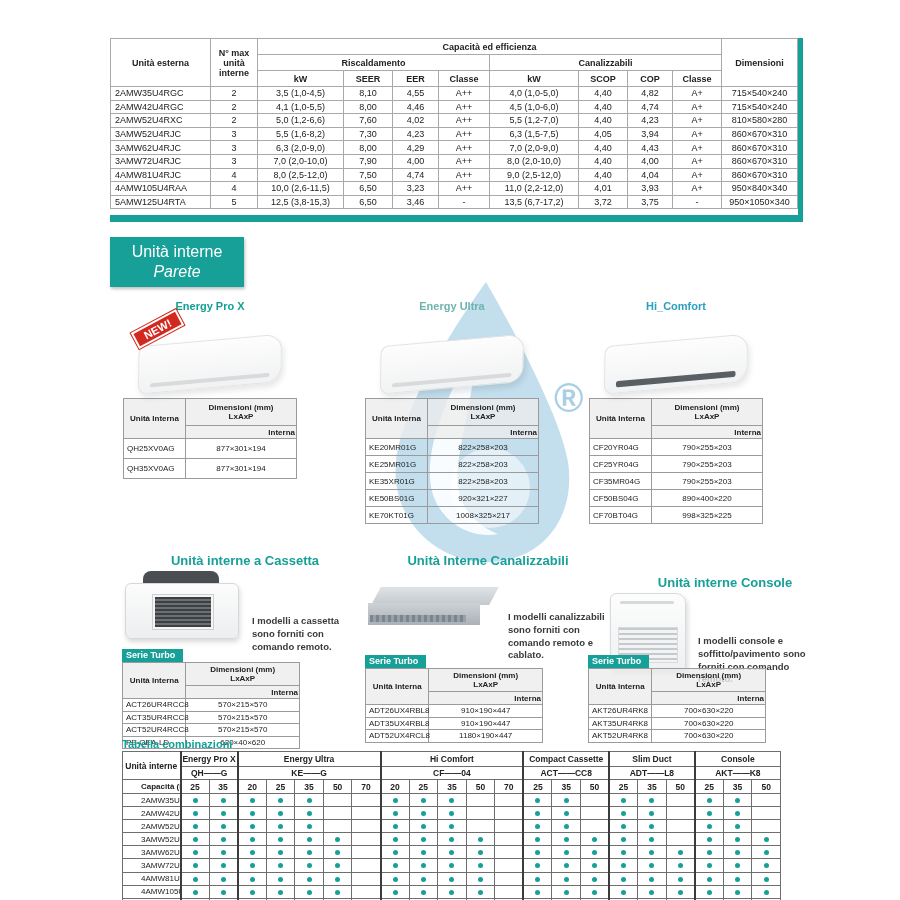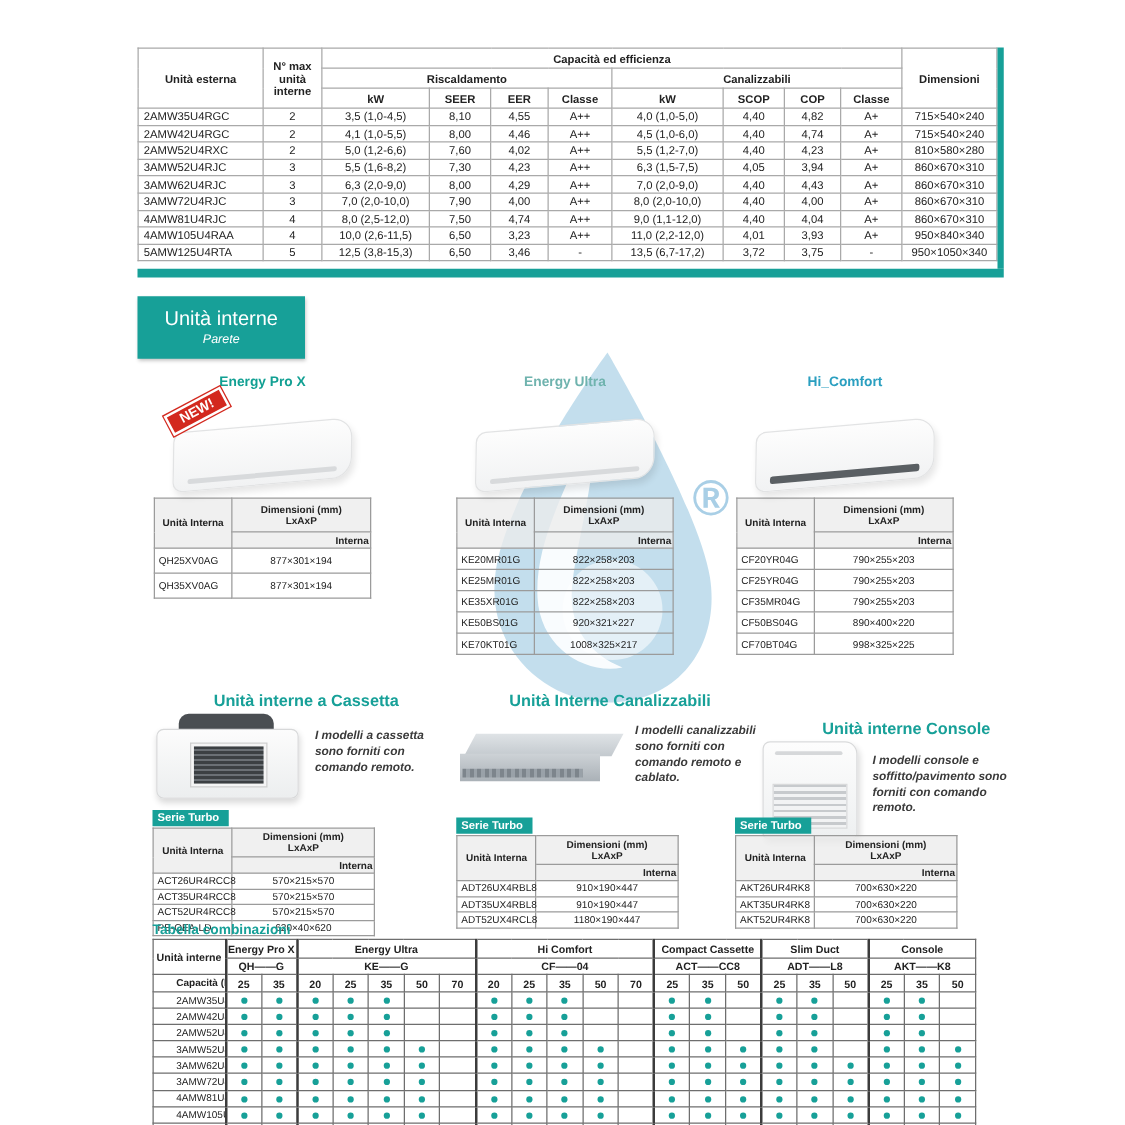--- a/index.html
+++ b/index.html
@@ -3,21 +3,21 @@
 <meta charset="utf-8">
 <style>
   html,body{margin:0;padding:0;background:#fff;}
   #page{position:relative;width:900px;height:900px;background:#fff;overflow:hidden;
         font-family:"Liberation Sans",sans-serif;color:#222;}
   
   .tbox{position:absolute;background:#17a098;color:#fff;display:flex;flex-direction:column;
         justify-content:center;align-items:center;text-align:center;box-shadow:1px 2px 3px rgba(0,0,0,.25);}
   .tbox-outdoor{left:110px;top:8px;width:134px;height:30px;font-size:17px;}
   .tbox-indoor{left:110px;top:237px;width:134px;height:50px;font-size:16px;line-height:1.25;}
-  .tbox-indoor .sub{font-style:italic;font-size:10px;font-weight:400;}
+  .tbox-indoor .sub{font-style:italic;font-size:16px;font-weight:400;}
   
   table{border-collapse:collapse;}
   .otab{position:absolute;left:110px;top:38px;width:687px;font-size:9px;table-layout:fixed;background:#fff;}
   .otab th,.otab td{border:1px solid #a9a9a9;text-align:center;padding:0 1px;overflow:hidden;white-space:nowrap;}
   .otab th{font-weight:bold;font-size:9px;white-space:normal;background:#fff;}
   .otab thead tr th{height:15px;}
   .otab tbody td{height:12.6px;}
   .otab .ta-l{text-align:left;padding-left:4px;}
   .accent-right{position:absolute;left:798px;top:38px;width:5px;height:177px;background:#17a098;}
   .accent-bottom{position:absolute;left:110px;top:215px;width:693px;height:7px;background:#17a098;}
@@ -39,21 +39,21 @@
   .stab th,.stab td{border:1px solid #9b9b9b;text-align:center;padding:0 1px;}
   .stab th{background:rgba(236,236,236,.78);font-weight:bold;white-space:normal;}
   .stab .hdr1{height:26px;}
   .stab .hdr2{height:12px;text-align:right;}
   .stab td{height:16px;background:rgba(255,255,255,.0);}
   .stab .ta-l{text-align:left;padding-left:3px;white-space:nowrap;}
   .wall-block[data-unit-index="0"] .stab td{height:19px;}
   
   .special-block{position:absolute;z-index:2;}
   .special-title{text-align:center;font-weight:bold;font-size:13px;color:#17a098;}
-  .special-desc{position:absolute;font-size:9.5px;font-style:italic;font-weight:600;color:#3a3a3a;line-height:1.35;}
+  .special-desc{position:absolute;font-size:9.5px;font-weight:600;color:#3a3a3a;line-height:1.35;margin-top:32px;}
   .cassette{position:absolute;width:112px;height:66px;}
   .cassette .dome{position:absolute;left:18px;top:0;width:76px;height:20px;background:#4a4e52;border-radius:8px 8px 0 0;}
   .cassette .panel{position:absolute;left:0;top:12px;width:112px;height:54px;background:linear-gradient(180deg,#fcfcfc,#eceeef);
                    border:1px solid #d7d8d9;border-radius:6px;box-shadow:1px 3px 5px rgba(0,0,0,.15);}
   .cassette .grille{position:absolute;left:28px;top:24px;width:56px;height:30px;background:repeating-linear-gradient(180deg,#3c4043 0 2px,#6b7075 2px 4px);border:2px solid #f5f5f5;outline:1px solid #cfcfcf;}
   .duct{position:absolute;width:132px;height:44px;}
   .duct .top{position:absolute;left:8px;top:2px;width:118px;height:18px;background:linear-gradient(180deg,#dfe3e6,#c3c9ce);transform:skewX(-28deg);}
   .duct .body{position:absolute;left:0;top:18px;width:112px;height:22px;background:linear-gradient(180deg,#cdd2d6,#aab1b7);}
   .duct .vent{position:absolute;left:2px;top:30px;width:96px;height:7px;background:repeating-linear-gradient(90deg,#7d858c 0 3px,#99a1a8 3px 6px);}
   .console{position:absolute;width:76px;height:80px;}
@@ -208,21 +208,21 @@
           <td>A+</td>
           <td>860×670×310</td>
         </tr>
         <tr>
           <td class="ta-l">4AMW81U4RJC</td>
           <td>4</td>
           <td>8,0 (2,5-12,0)</td>
           <td>7,50</td>
           <td>4,74</td>
           <td>A++</td>
-          <td>9,0 (1,1-12,0)</td>
+          <td>9,0 (2,5-12,0)</td>
           <td>4,40</td>
           <td>4,04</td>
           <td>A+</td>
           <td>860×670×310</td>
         </tr>
         <tr>
           <td class="ta-l">4AMW105U4RAA</td>
           <td>4</td>
           <td>10,0 (2,6-11,5)</td>
           <td>6,50</td>

